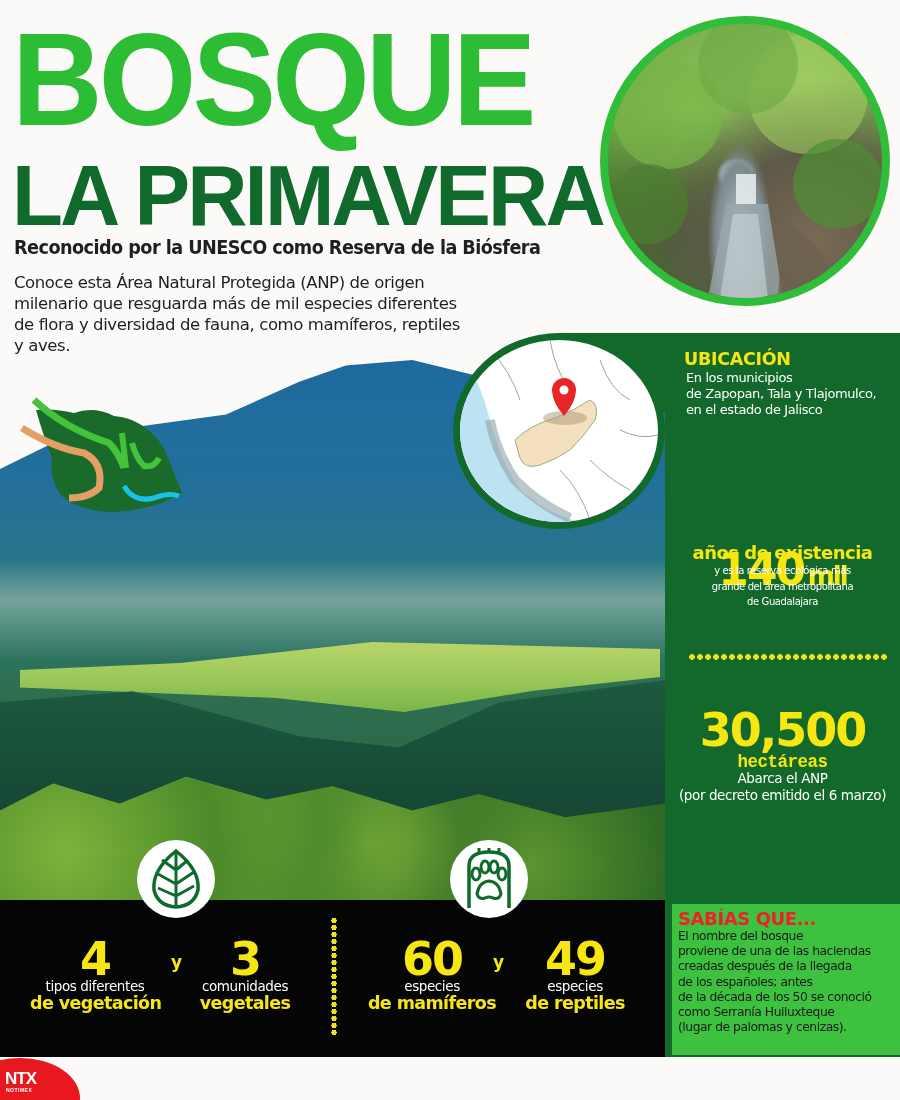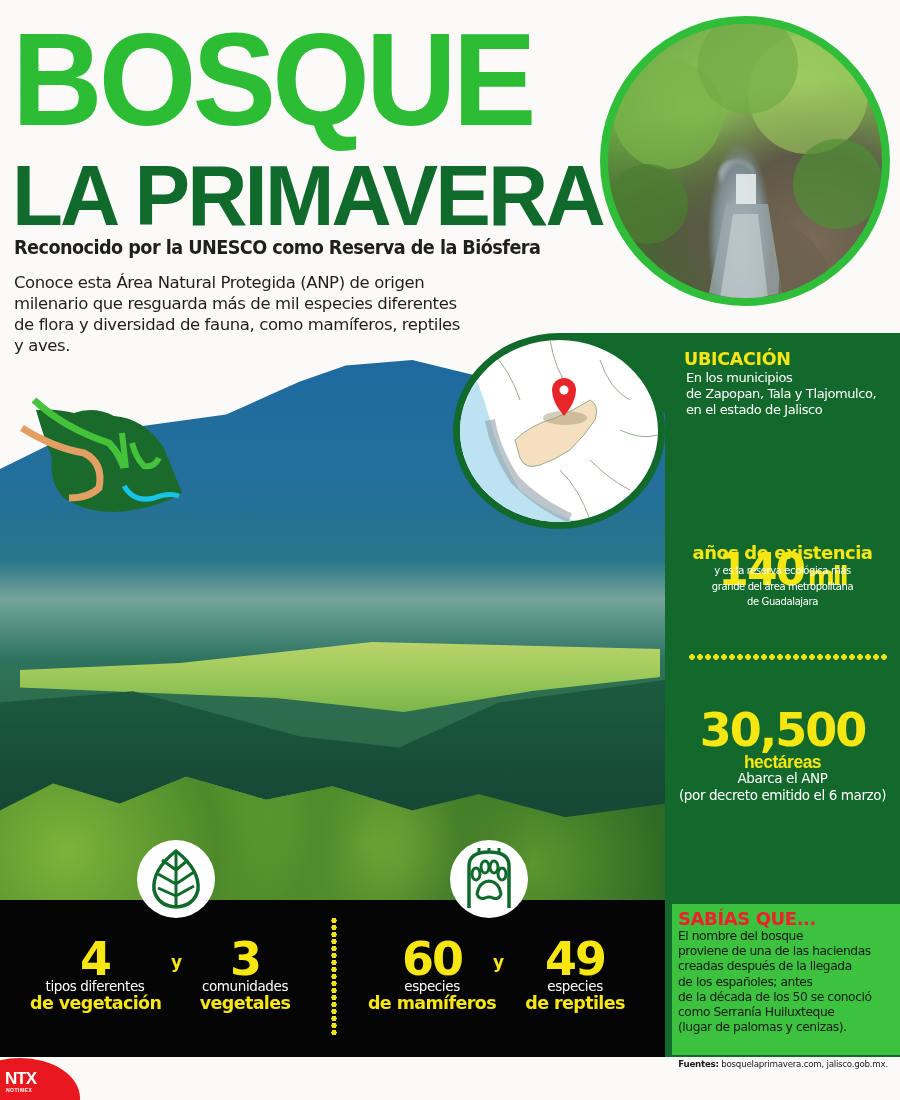--- a/index.html
+++ b/index.html
@@ -122,21 +122,21 @@
   .stat1-desc {
     top: 563px; font-size: 10px; line-height: 15.5px; color: #ffffff;
     font-family: "DejaVu Sans", sans-serif; letter-spacing: -0.4px; white-space: pre-line;
   }
   .dots-h {
     position: absolute; left: 688px; top: 654px; width: 200px; height: 6px;
     background-image: radial-gradient(circle, #f0e21a 55%, transparent 60%);
     background-size: 8px 6px; background-repeat: repeat-x;
   }
   .stat2-num { top: 707px; font-size: 46px; }
-  .stat2-sub { top: 752px; font-weight: 700; font-size: 17.5px; color: #f6e612; letter-spacing: -0.5px; font-family: Liberation Sans, sans-serif; }
+  .stat2-sub { top: 752px; font-weight: 700; font-size: 17.5px; color: #f6e612; letter-spacing: -0.5px; font-family: Liberation Mono, monospace; }
   .stat2-desc {
     top: 770px; font-size: 13.5px; line-height: 17px; color: #ffffff;
     font-family: "DejaVu Sans", sans-serif; letter-spacing: -0.4px; white-space: pre-line;
   }
 
   
   .black-band {
     position: absolute; left: 0; top: 900px; width: 665px; height: 157px; background: #050505;
   }
   .icon-circle {
@@ -329,14 +329,13 @@
 de los españoles; antes
 de la década de los 50 se conoció
 como Serranía Huiluxteque
 (lugar de palomas y cenizas).</div>
 
 <div class="footer-bar"></div>
 <div class="ntx-badge"></div>
 <div class="ntx-text">NTX</div>
 <div class="ntx-sub">NOTIMEX</div>
 <div class="credits">
-  <div><b>Fuentes:</b><span> bosquelaprimavera.com, jalisco.gob.mx.</span></div>
 </div>
 
 </body></html>

